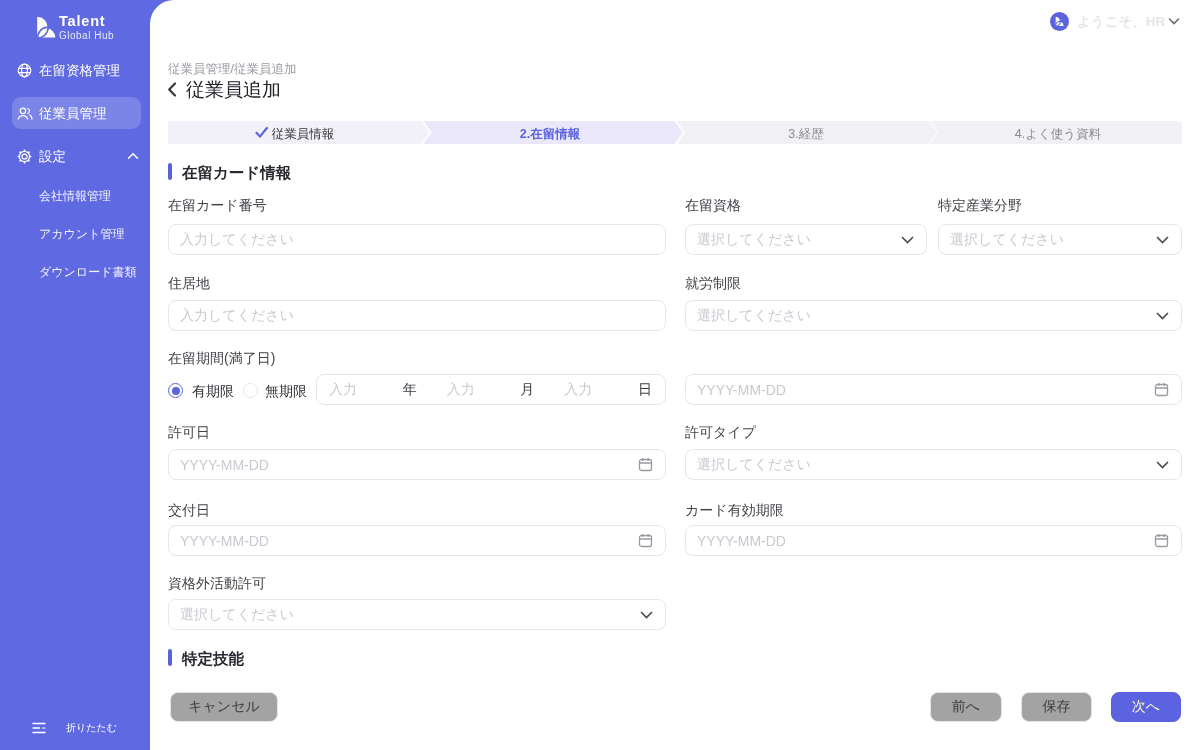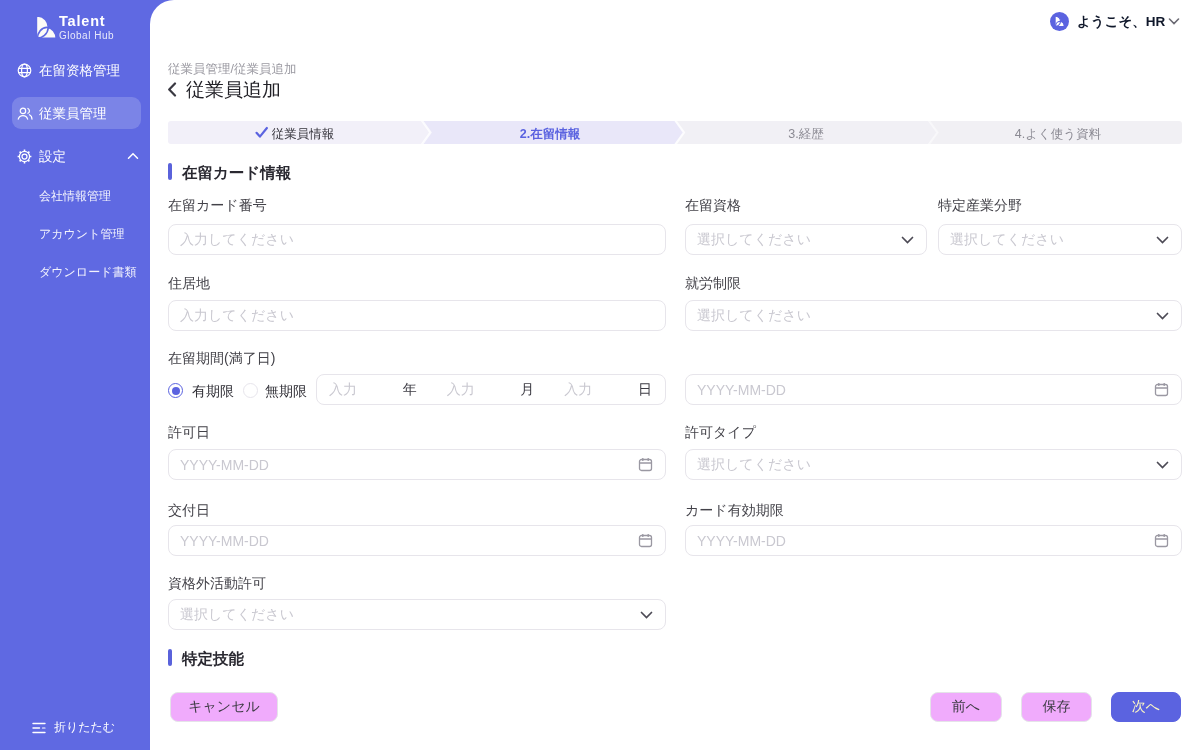--- a/index.html
+++ b/index.html
@@ -1,21 +1,21 @@
 <!DOCTYPE html>
 <html lang="ja"><head><meta charset="utf-8"><title>t</title><style>
 *{margin:0;padding:0;box-sizing:border-box}
 html,body{width:1200px;height:750px;overflow:hidden}
 body{font-family:"Liberation Sans",sans-serif;background:#5f69e2;position:relative;-webkit-font-smoothing:antialiased}
 .abs{position:absolute}
 .main{position:absolute;left:150px;top:0;right:0;bottom:0;background:#fff;border-top-left-radius:24px}
 .lbl{position:absolute;font-size:14px;line-height:14px;color:#434249}
 .inp{position:absolute;height:31px;border:1px solid #e7e5eb;border-radius:8px;background:#fff;display:flex;align-items:center;padding:0 12px 0 11px;font-size:14px;color:#c9c8d0}
 .ph{flex:1 1 auto;overflow:hidden;white-space:nowrap}
-.btn{position:absolute;height:30px;border:1px solid #e5e3e9;border-radius:8px;background:#f0abfc;display:flex;align-items:center;justify-content:center;font-size:14px;color:#3b3a42}
+.btn{position:absolute;height:30px;border:1px solid #e5e3e9;border-radius:8px;background:#a3a3a3;display:flex;align-items:center;justify-content:center;font-size:14px;color:#3b3a42}
 .mi{position:absolute;display:flex;align-items:center;color:#fff;font-size:13.5px}
 .sub{position:absolute;color:rgba(255,255,255,.92);font-size:12px}
 .sect{position:absolute;font-size:15.5px;line-height:17px;font-weight:bold;color:#2a2931}
 .bar{position:absolute;width:4px;height:17px;background:#5a62db;border-radius:2px}
 </style></head>
 <body>
 
 <svg class="abs" style="left:34px;top:14px" width="24" height="25" viewBox="0 0 24 25">
   <path d="M2.4 3.4 Q2.4 1.9 3.9 1.9 A11.1 11.1 0 1 1 2.4 24.1 Z" fill="#fdfbf7"></path>
   <path d="M3.5 24.4 A9.35 11 0 0 1 22.2 24.4 Z" fill="#fdfbf7" stroke="#5f69e2" stroke-width="1.6"></path>
@@ -59,33 +59,33 @@
 
 <div class="sub" style="left:39px;top:188px">会社情報管理</div>
 <div class="sub" style="left:39px;top:226px">アカウント管理</div>
 <div class="sub" style="left:39px;top:264px">ダウンロード書類</div>
 
 <div class="mi" style="left:32px;top:721px;height:13px">
 <svg width="14" height="12" viewBox="0 0 14 12" fill="none" stroke="#fff" stroke-width="1.4" stroke-linecap="round">
       <path d="M1 1.5h12M1 6h6.5M1 10.5h12"></path>
       <path d="M10.5 6h2.5" stroke-width="1.2"></path>
     </svg>
-<span style="margin-left:8px;font-size:12px">折りたたむ</span>
+<span style="margin-left:20px;font-size:10px">折りたたむ</span>
   </div>
 
 <div class="main"></div>
 
 <div class="abs" style="left:1050px;top:12px;width:19px;height:19px;border-radius:50%;background:#5b63e0;overflow:hidden">
 <svg style="position:absolute;left:4px;top:3px" width="11" height="12" viewBox="0 0 24 25">
       <path d="M2.4 3.4 Q2.4 1.9 3.9 1.9 A11.1 11.1 0 1 1 2.4 24.1 Z" fill="#fff"></path>
       <path d="M3.5 24.4 A9.35 11 0 0 1 22.2 24.4 Z" fill="#fff" stroke="#5b63e0" stroke-width="2.4"></path>
       <path d="M2.4 3.4 Q2.4 1.9 3.9 1.9 A11.1 11.1 0 1 1 2.4 24.1 Z" fill="none" stroke="#5b63e0" stroke-width="2.4"></path>
     </svg>
 </div>
-<div class="abs" style="left:1077px;top:15px;font-size:13.5px;line-height:14px;font-weight:bold;color:#0f172a">ようこそ、HR</div>
+<div class="abs" style="left:1077px;top:15px;font-size:13.5px;line-height:14px;font-weight:bold;color:#e5e5e5">ようこそ、HR</div>
 <svg class="abs" style="left:1168px;top:18px" width="12" height="7" viewBox="0 0 12 7" fill="none" stroke="#6b6a73" stroke-width="1.6" stroke-linecap="round">
     <path d="M1.5 1 L6 5.5 L10.5 1"></path>
   </svg>
 
 <div class="abs" style="left:168px;top:63px;font-size:12.5px;line-height:12.5px;color:#9a99a1">従業員管理/従業員追加</div>
 <svg class="abs" style="left:167px;top:82px" width="10" height="15" viewBox="0 0 10 15" fill="none" stroke="#3a3942" stroke-width="2.2" stroke-linecap="round" stroke-linejoin="round">
     <path d="M8 1.5 L2.2 7.5 L8 13.5"></path>
   </svg>
 <div class="abs" style="left:186px;top:80px;font-size:19px;line-height:19px;font-weight:normal;color:#222127">従業員追加</div>
 

